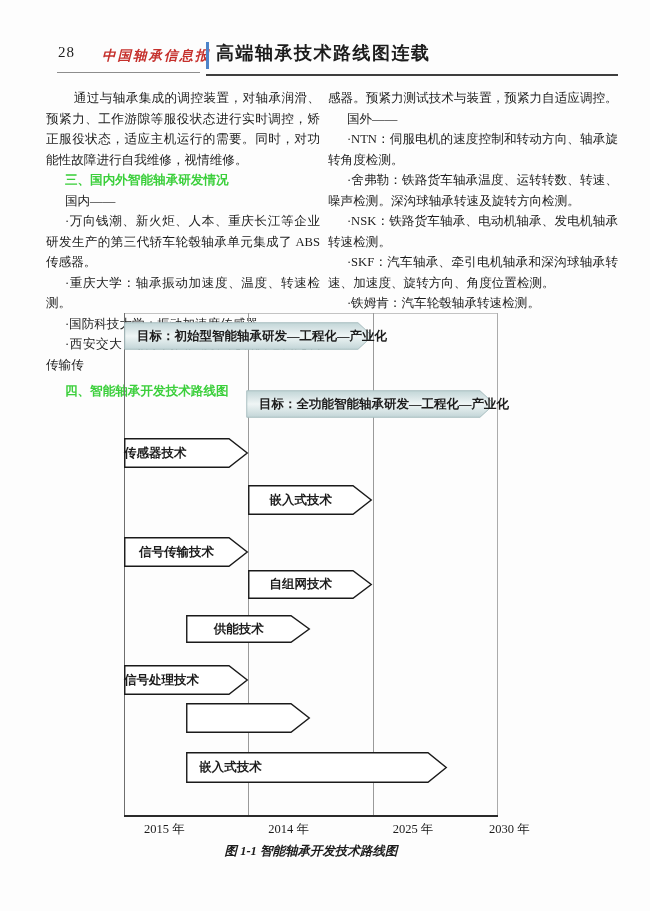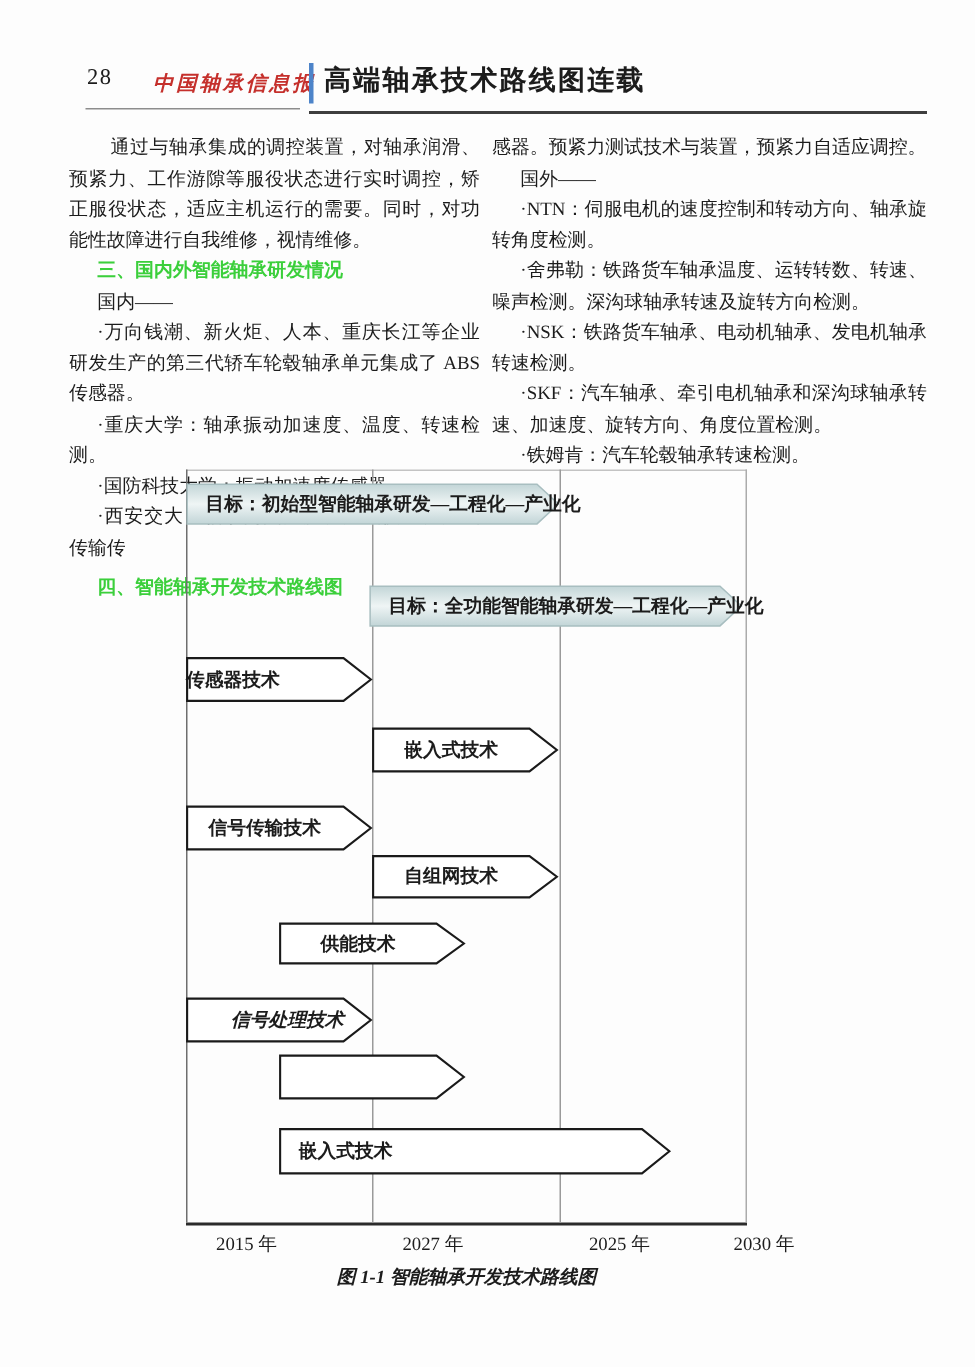--- a/index.html
+++ b/index.html
@@ -86,21 +86,21 @@
 
 <div class="abs" id="figure">
   <div id="plot">
     <div id="plot-top"></div>
     <div id="plot-axis"></div>
   <div class="gridline" style="left: 0px; background: rgb(110, 110, 110);"></div>
       <div class="gridline" style="left: 124.333px; background: rgb(154, 154, 154);"></div>
       <div class="gridline" style="left: 248.667px; background: rgb(154, 154, 154);"></div>
       <div class="gridline" style="left: 373px; background: rgb(171, 171, 171);"></div>
       <span class="tick" style="left: 20px;">2015 年</span>
-      <span class="tick" style="left: 144.333px;">2027 年</span>
+      <span class="tick" style="left: 144.333px;">2014 年</span>
       <span class="tick" style="left: 268.667px;">2025 年</span>
       <span class="tick" style="left: 365px;">2030 年</span>
       <div class="task" style="left: 0px; top: 9px; width: 249px; height: 28px;">
         <svg width="249" height="28">
           <polygon points="0.75,0.75 234,0.75 248.25,14 234,27.25 0.75,27.25" fill="url(#goalGrad)" stroke="#a8bec0" stroke-width="1"></polygon>
         </svg>
         <span class="lbl" style="line-height: 28px; left: 13px;">目标：初始型智能轴承研发—工程化—产业化</span>
       </div>
       <div class="task" style="left: 122px; top: 77px; width: 249px; height: 28px;">
         <svg width="249" height="28">
@@ -135,21 +135,21 @@
       <div class="task" style="left: 124.333px; top: 257px; width: 124px; height: 29px;">
         <svg width="124" height="29">
           <polygon points="0.75,0.75 105,0.75 123.25,14.5 105,28.25 0.75,28.25" fill="#ffffff" stroke="#1a1a1a" stroke-width="1.4"></polygon>
         </svg>
         <span class="lbl" style="line-height: 29px; left: 0px; width: 105px; text-align: center;">自组网技术</span>
       </div>
       <div class="task" style="left: 0px; top: 352px; width: 124px; height: 30px;">
         <svg width="124" height="30">
           <polygon points="0.75,0.75 105,0.75 123.25,15 105,29.25 0.75,29.25" fill="#ffffff" stroke="#1a1a1a" stroke-width="1.4"></polygon>
         </svg>
-        <span class="lbl" style="line-height: 30px; left: 0px; width: 105px; text-align: right; font-style: italic;">信号处理技术</span>
+        <span class="lbl" style="line-height: 30px; left: 0px; width: 105px; text-align: left;">信号处理技术</span>
       </div>
       <div class="task" style="left: 62.1667px; top: 390px; width: 124px; height: 30px;">
         <svg width="124" height="30">
           <polygon points="0.75,0.75 105,0.75 123.25,15 105,29.25 0.75,29.25" fill="#ffffff" stroke="#1a1a1a" stroke-width="1.4"></polygon>
         </svg>
       </div>
       <div class="task" style="left: 62.1667px; top: 439px; width: 261px; height: 31px;">
         <svg width="261" height="31">
           <polygon points="0.75,0.75 242,0.75 260.25,15.5 242,30.25 0.75,30.25" fill="#ffffff" stroke="#1a1a1a" stroke-width="1.4"></polygon>
         </svg>

